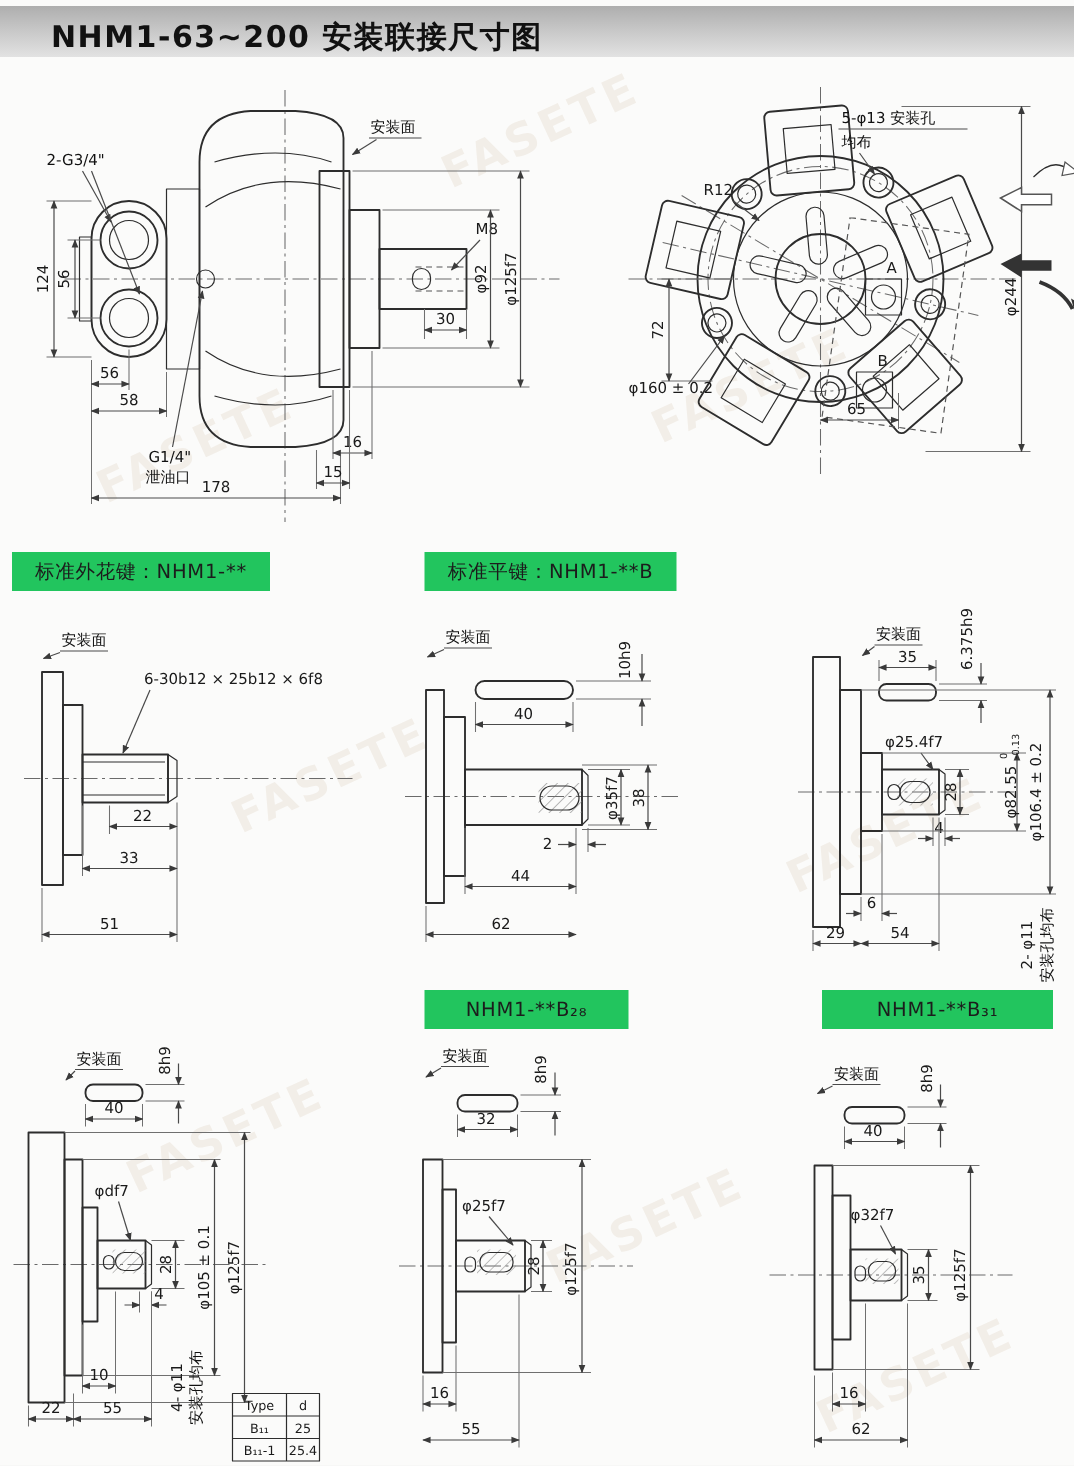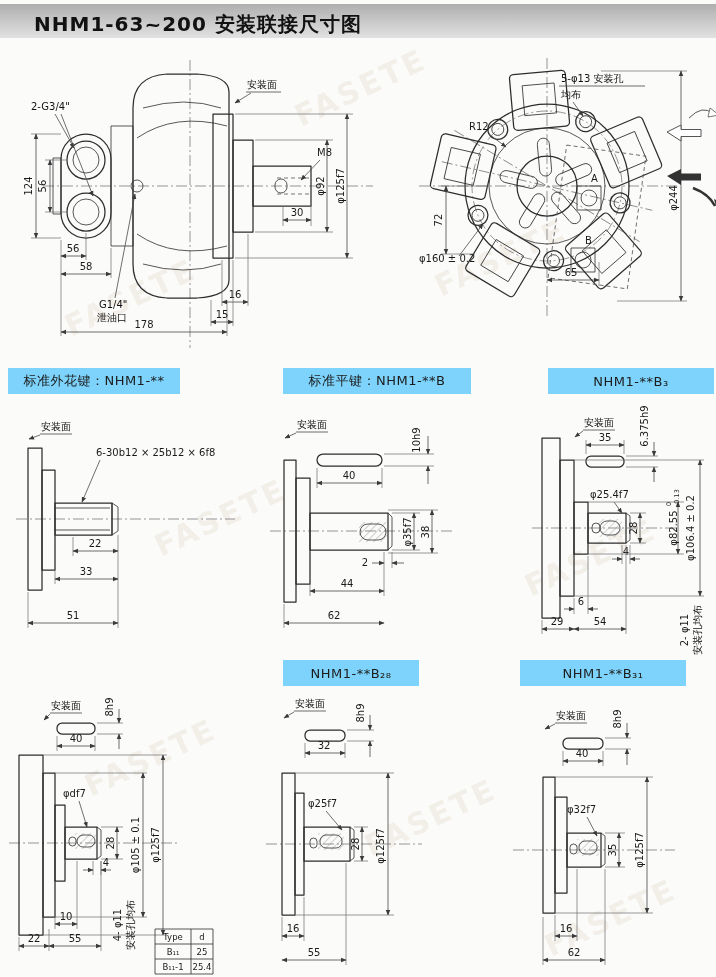--- a/index.html
+++ b/index.html
@@ -2,21 +2,21 @@
 <html><head>
 <meta charset="utf-8">
 <style>
   html,body{margin:0;padding:0;}
   body{background:#e9e9e9;font-family:"DejaVu Sans",sans-serif;}
   #page{position:relative;width:716px;height:977px;background:#fbfbfa;overflow:hidden;margin:0 auto;}
   #titlebar{position:absolute;left:0;top:4px;width:716px;height:34px;
     background:linear-gradient(180deg,#aeaeae 0%,#c6c6c6 45%,#e2e2e2 100%);
     display:flex;align-items:flex-end;padding-left:16px;}
   #titlebar span{font-size:20px;font-weight:bold;color:#111;padding-left:18px;letter-spacing:1px;}
-  .secbar{position:absolute;height:26px;background:#7dd3fc;display:flex;align-items:center;justify-content:center;}
+  .secbar{position:absolute;height:26px;background:#22c55e;display:flex;align-items:center;justify-content:center;}
   .secbar span{font-size:13px;color:#1c1c1c;letter-spacing:.5px;}
   .draw{position:absolute;}
   svg text{font-family:"DejaVu Sans",sans-serif;}
   .dt{font-size:10px;fill:#1a1a1a;}
   .dts{font-size:8.5px;fill:#1a1a1a;}
   .dtt{font-size:6.5px;fill:#1a1a1a;}
   .lbl{font-size:10px;fill:#111;}
   .ol{stroke:#2d2d2d;stroke-width:1.25;fill:none;stroke-linejoin:round;}
   .ol2{stroke:#2d2d2d;stroke-width:.8;fill:none;stroke-linejoin:round;}
   .dim{stroke:#4a4a4a;stroke-width:.8;fill:none;}
@@ -231,25 +231,22 @@
       <path d="M315,62 l9,7 -11,2 z" fill="#fff" stroke="#555" stroke-width=".8"></path>
       <path d="M272,130 L286,123 V127.5 H306 V134.5 H286 V139 Z" fill="#333"></path>
       <path stroke="#333" stroke-width="2.5" fill="none" d="M298,142 q16,6 22,18"></path>
       <path d="M322,164 l-3,-11 9,5 z" fill="#333"></path>
     </g>
   </svg>
 
   <div class="secbar" style="left:8px;top:368px;width:172px">
       <span>标准外花键：NHM1-**</span>
     </div>
-  <div class="secbar" style="left:283px;top:368px;width:188px">
+  <div class="secbar" style="left:283px;top:368px;width:168px">
       <span>标准平键：NHM1-**B</span>
-    </div>
-  <div class="secbar" style="left:548px;top:368px;width:166px">
-      <span>NHM1-**B₃</span>
     </div>
 
   <svg class="draw" style="left:10px;top:398px" width="230" height="260" viewBox="0 0 230 260">
     <defs>
       <marker id="m3" viewBox="0 0 10 10" refX="9" refY="5" markerWidth="7" markerHeight="7" orient="auto-start-reverse">
         <path d="M0,1 L10,5 L0,9 z" fill="#3a3a3a"></path>
       </marker>
     </defs>
     <path class="cl" d="M6,121 H225"></path>
     <g>
@@ -389,21 +386,21 @@
       <path class="dim" marker-start="url(#m5)" marker-end="url(#m5)" d="M46,233 H98"></path>
       <text class="dt" x="72" y="229" text-anchor="middle">54</text>
       <text class="dt" x="160" y="234" text-anchor="middle" transform="rotate(-90 160 234)">2- φ11</text>
       <text class="lbl" x="173" y="234" text-anchor="middle" transform="rotate(-90 173 234)">安装孔均布</text>
     </g>
   </svg>
 
   <div class="secbar" style="left:283px;top:660px;width:136px">
       <span>NHM1-**B₂₈</span>
     </div>
-  <div class="secbar" style="left:520px;top:660px;width:166px">
+  <div class="secbar" style="left:548px;top:660px;width:154px">
       <span>NHM1-**B₃₁</span>
     </div>
 
   <svg class="draw" style="left:5px;top:685px" width="250" height="292" viewBox="0 0 250 292">
     <defs>
       <marker id="m6" viewBox="0 0 10 10" refX="9" refY="5" markerWidth="7" markerHeight="7" orient="auto-start-reverse">
         <path d="M0,1 L10,5 L0,9 z" fill="#3a3a3a"></path>
       </marker>
       <pattern id="h6" width="5" height="5" patternTransform="rotate(45)" patternUnits="userSpaceOnUse">
         <line x1="0" y1="0" x2="0" y2="5" stroke="#888" stroke-width="0.7"></line>

